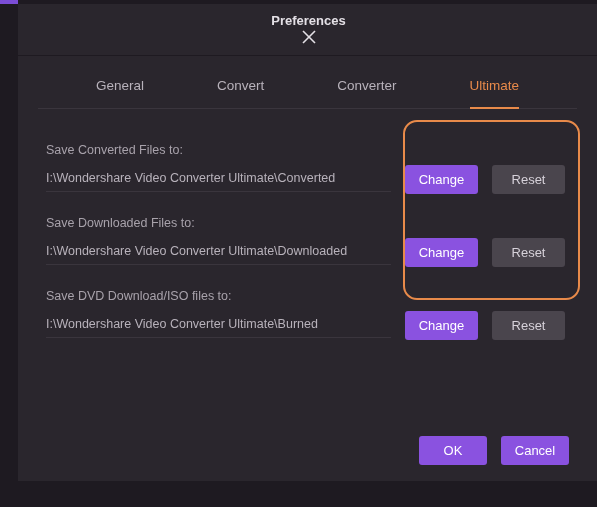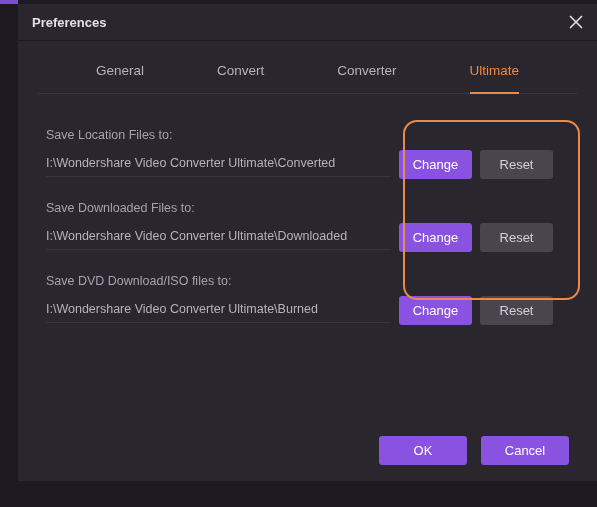--- a/index.html
+++ b/index.html
@@ -27,20 +27,21 @@
   background: #2a262d;
   display: flex;
   flex-direction: column;
 }
 .titlebar {
   display: flex;
   align-items: center;
   justify-content: space-between;
   padding: 9px 12px 9px 14px;
   border-bottom: 1px solid #1e1a21;
+  flex-direction: column;
 }
 .titlebar-title {
   color: #e4e0e6;
   font-size: 13px;
   font-weight: 600;
 }
 .close-btn {
   width: 18px; height: 18px;
   display: flex;
   align-items: center;
@@ -78,21 +79,21 @@
   margin-bottom: 22px;
 }
 .field-label {
   font-size: 12.5px;
   color: #a8a2ab;
   margin-bottom: 8px;
 }
 .field-row {
   display: flex;
   align-items: center;
-  gap: 8px;
+  gap: 14px;
 }
 .path-input {
   flex: 1;
   background: transparent;
   border: none;
   border-bottom: 1px solid #3a353d;
   padding: 4px 0 6px 0;
   color: #b8b2bb;
   font-size: 12.5px;
   font-family: inherit;
@@ -127,21 +128,21 @@
   width: 177px;
   height: 180px;
 }
 .footer {
   display: flex;
   justify-content: flex-end;
   gap: 14px;
   padding: 0 28px 16px 0;
 }
 .btn-wide {
-  width: 88px;
+  width: 68px;
   padding: 7px 0;
 }
 </style>
 </head>
 <body>
 
 <div class="top-accent"></div>
 
 <div class="dialog">
 
@@ -158,21 +159,21 @@
   <div class="tabs">
     <div class="tab">General</div>
     <div class="tab">Convert</div>
     <div class="tab">Converter</div>
     <div class="tab active">Ultimate</div>
   </div>
 
   <div class="content">
 
     <div class="field-group">
-      <div class="field-label">Save Location Files to:</div>
+      <div class="field-label">Save Converted Files to:</div>
       <div class="field-row">
         <input class="path-input" value="I:\Wondershare Video Converter Ultimate\Converted" style="">
         <button class="btn btn-primary">Change</button>
         <button class="btn btn-secondary">Reset</button>
       </div>
     </div>
 
     <div class="field-group">
       <div class="field-label">Save Downloaded Files to:</div>
       <div class="field-row">

